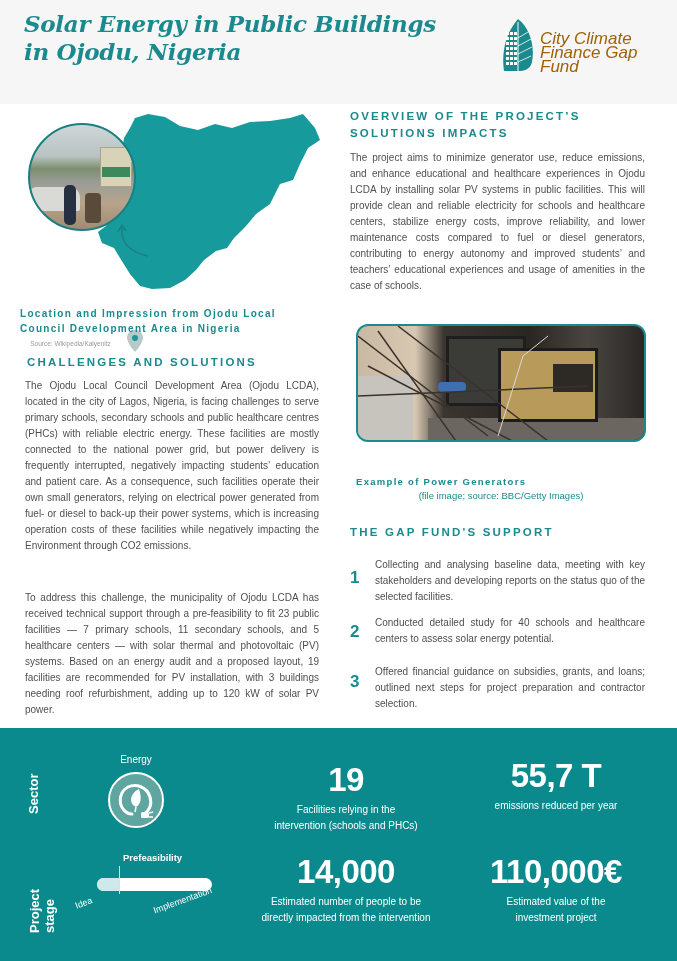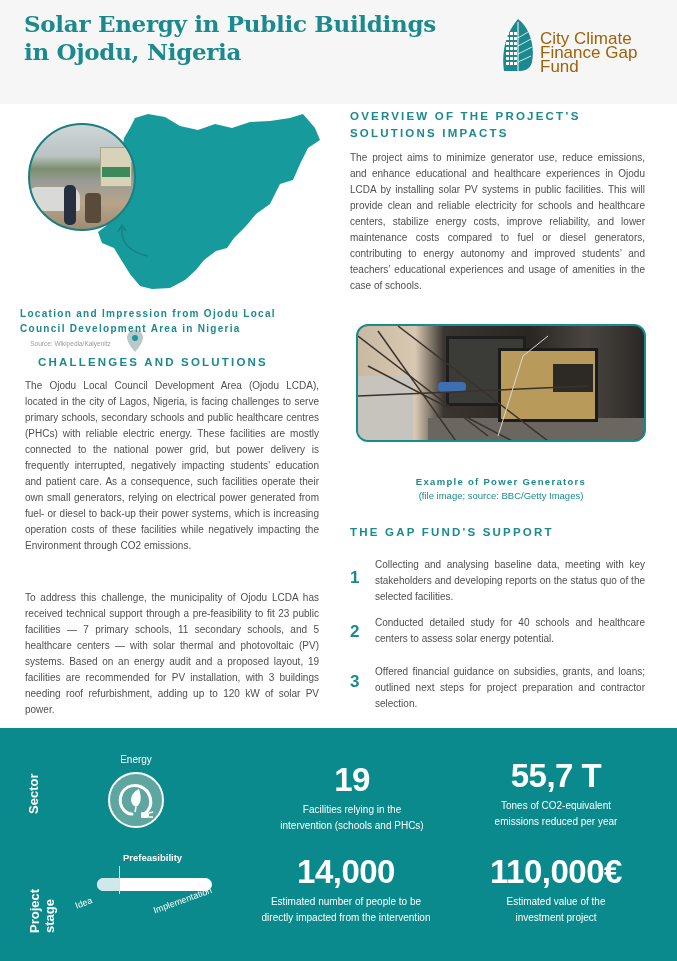--- a/index.html
+++ b/index.html
@@ -1,19 +1,19 @@
 <!DOCTYPE html>
 <html><head>
 <meta charset="utf-8">
 <style>
   * { box-sizing: border-box; margin: 0; padding: 0; }
   html, body { width: 677px; height: 961px; overflow: hidden; }
   body { background: #ffffff; font-family: "Liberation Sans", sans-serif; color: #4a4a4a; position: relative; }
 
-  .header { position: absolute; left: 0; top: 0; width: 677px; height: 104px; background: #f6f6f6; }
+  .header { position: absolute; left: 0; top: 0; width: 677px; height: 104px; background: #f6f6f6; font-style: italic; }
   .title { position: absolute; left: 24px; top: 10px; width: 430px; font-family: "DejaVu Serif", serif; font-weight: bold; font-size: 23px; line-height: 28px; color: #1a8a8e; letter-spacing: -0.3px; }
   .logo { position: absolute; left: 500px; top: 18px; width: 160px; height: 54px; }
   .logo-text { position: absolute; left: 40px; top: 14px; font-size: 17px; line-height: 14px; color: #a16207; }
 
   .map-area { position: absolute; left: 20px; top: 108px; width: 320px; height: 195px; }
   .photo-circle { position: absolute; left: 8px; top: 15px; width: 108px; height: 108px; border-radius: 50%; border: 2px solid #1a7f83; overflow: hidden;
     background: linear-gradient(180deg, #cfd6d8 0%, #b9c3c2 30%, #7d8f6f 42%, #9a9c98 55%, #b7a48a 75%, #a08b73 100%); }
   .photo-sign { position: absolute; left: 70px; top: 22px; width: 32px; height: 40px; background: #d7d2b8; border: 1px solid #a8a486; }
   .photo-sign-green { position: absolute; left: 72px; top: 42px; width: 28px; height: 10px; background: #3c8a5c; }
   .photo-car { position: absolute; left: 0px; top: 62px; width: 50px; height: 24px; background: #d9d9d6; border-radius: 6px 10px 2px 2px; }
@@ -27,21 +27,21 @@
   .body-text { position: absolute; font-size: 10px; line-height: 16px; color: #4f4f4f; text-align: justify; }
 
   .gen-photo { position: absolute; left: 356px; top: 324px; width: 290px; height: 118px; border: 2px solid #1a8a8e; border-radius: 12px; overflow: hidden;
     background: linear-gradient(90deg, #c9b9a3 0%, #d8c8b2 20%, #3a3530 30%, #2a2622 60%, #4a4540 80%, #2a2826 100%); }
   .gen1 { position: absolute; left: 88px; top: 10px; width: 80px; height: 70px; background: #3b3b38; border: 3px solid #1e1e1e; }
   .gen2 { position: absolute; left: 140px; top: 22px; width: 100px; height: 74px; background: #b89a5a; border: 3px solid #1b1b1b; }
   .gen-panel { position: absolute; left: 195px; top: 38px; width: 40px; height: 28px; background: #2d2a26; }
   .gen-floor { position: absolute; left: 70px; top: 92px; width: 220px; height: 30px; background: #6b6660; }
   .gen-blue { position: absolute; left: 80px; top: 56px; width: 28px; height: 10px; background: #3f6fb0; border-radius: 4px; }
   .gen-sack { position: absolute; left: 0; top: 50px; width: 55px; height: 70px; background: #c7c3bd; }
-  .gen-caption-title { position: absolute; left: 356px; top: 476px; width: 290px; text-align: center; font-weight: bold; font-size: 9.5px; letter-spacing: 1.3px; color: #1a8a8e; }
+  .gen-caption-title { position: absolute; left: 356px; top: 476px; width: 290px; font-weight: bold; font-size: 9.5px; letter-spacing: 1.3px; color: #1a8a8e; }
   .gen-caption-sub { position: absolute; left: 356px; top: 490px; width: 290px; text-align: center; font-size: 9.5px; color: #1a8a8e; }
 
   .step-num { position: absolute; left: 350px; font-weight: bold; font-size: 17px; color: #1a8a8e; }
   .step-text { position: absolute; left: 375px; width: 270px; font-size: 10px; line-height: 16px; color: #4f4f4f; text-align: justify; }
 
   .footer { position: absolute; left: 0; top: 728px; width: 677px; height: 233px; background: #0a8a8c; }
   .vlabel { position: absolute; color: #fff; font-weight: bold; font-size: 13px; transform: rotate(-90deg); transform-origin: left top; white-space: nowrap; line-height: 15px; }
   .energy-label { position: absolute; left: 112px; top: 26px; width: 48px; text-align: center; color: #fff; font-size: 10px; }
   .energy-icon { position: absolute; left: 108px; top: 44px; width: 56px; height: 56px; border-radius: 50%; background: #5fa5a0; border: 2px solid #fff; }
   .prefeas-label { position: absolute; left: 90px; top: 124px; color: #fff; font-size: 9.5px; font-weight: bold; padding-left: 33px; }
@@ -123,21 +123,21 @@
   <div class="source-text">Source: Wikipedia/Kalyenitz</div>
 </div>
 <div class="map-caption">Location and Impression from Ojodu Local Council Development Area in Nigeria</div>
 
 <div class="section-title" style="left:350px; top:108px; width:300px;">
   <div>OVERVIEW OF THE PROJECT’S</div>
   <div>SOLUTIONS IMPACTS</div>
 </div>
 <p class="body-text" style="left:350px; top:150px; width:295px;">The project aims to minimize generator use, reduce emissions, and enhance educational and healthcare experiences in Ojodu LCDA by installing solar PV systems in public facilities. This will provide clean and reliable electricity for schools and healthcare centers, stabilize energy costs, improve reliability, and lower maintenance costs compared to fuel or diesel generators, contributing to energy autonomy and improved students’ and teachers’ educational experiences and usage of amenities in the case of schools.</p>
 
-<div class="section-title" style="left:27px; top:354px;margin-left:11px;">CHALLENGES AND SOLUTIONS</div>
+<div class="section-title" style="left:27px; top:354px;">CHALLENGES AND SOLUTIONS</div>
 <p class="body-text" style="left:25px; top:378px; width:294px;">The Ojodu Local Council Development Area (Ojodu LCDA), located in the city of Lagos, Nigeria, is facing challenges to serve primary schools, secondary schools and public healthcare centres (PHCs) with reliable electric energy.  These facilities are mostly connected to the national power grid, but power delivery is frequently interrupted, negatively impacting students’ education and patient care.  As a consequence, such facilities operate their own small generators, relying on electrical power generated from fuel- or diesel to back-up their power systems, which is increasing operation costs of these facilities while negatively impacting the Environment through CO2 emissions.</p>
 <p class="body-text" style="left:25px; top:590px; width:294px;">To address this challenge, the municipality of Ojodu LCDA has received technical support through a pre-feasibility to fit 23 public facilities — 7 primary schools, 11 secondary schools, and 5 healthcare centers — with solar thermal and photovoltaic (PV) systems. Based on an energy audit and a proposed layout, 19 facilities are recommended for PV installation, with 3 buildings needing roof refurbishment, adding up to 120 kW of solar PV power.</p>
 
 <div class="gen-photo">
   <div class="gen-sack"></div>
   <div class="gen-floor"></div>
   <div class="gen1"></div>
   <div class="gen2"></div>
   <div class="gen-panel"></div>
   <div class="gen-blue"></div>
@@ -185,31 +185,30 @@
     <div style="margin-left:0;">stage</div>
   </div>
   <div class="prefeas-label">Prefeasibility</div>
   <div class="stage-bar">
     <div class="stage-fill"></div>
   </div>
   <div class="prefeas-line"></div>
   <div class="stage-idea">Idea</div>
   <div class="stage-impl">Implementation</div>
 
-  <div class="kpi" style="left:252px; top:34px;">
+  <div class="kpi" style="left:246px; top:34px;">
     <div class="kpi-value">19</div>
     <div class="kpi-label">
       <div>Facilities relying in the</div>
       <div>intervention (schools and PHCs)</div>
     </div>
   </div>
   <div class="kpi" style="left:456px; top:30px;">
     <div class="kpi-value">55,7 T</div>
     <div class="kpi-label">
-      <div>Tones of CO2-equivalent</div>
       <div>emissions reduced per year</div>
     </div>
   </div>
   <div class="kpi" style="left:246px; top:126px;">
     <div class="kpi-value">14,000</div>
     <div class="kpi-label">
       <div>Estimated number of people to be</div>
       <div>directly impacted from the intervention</div>
     </div>
   </div>

